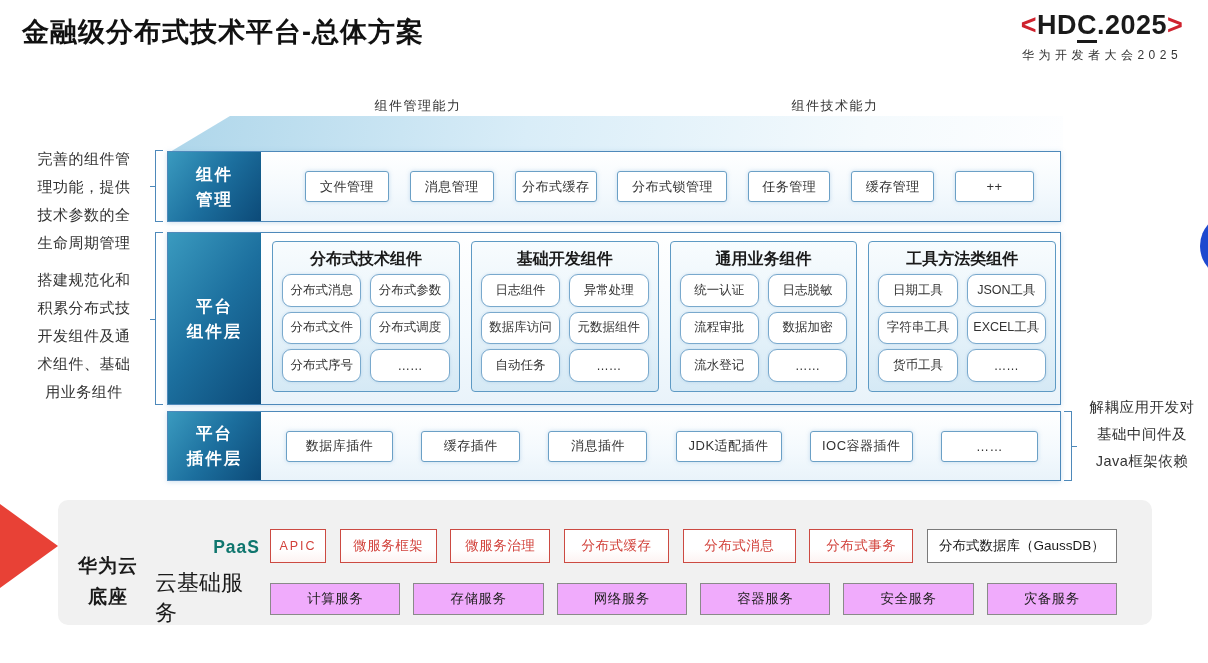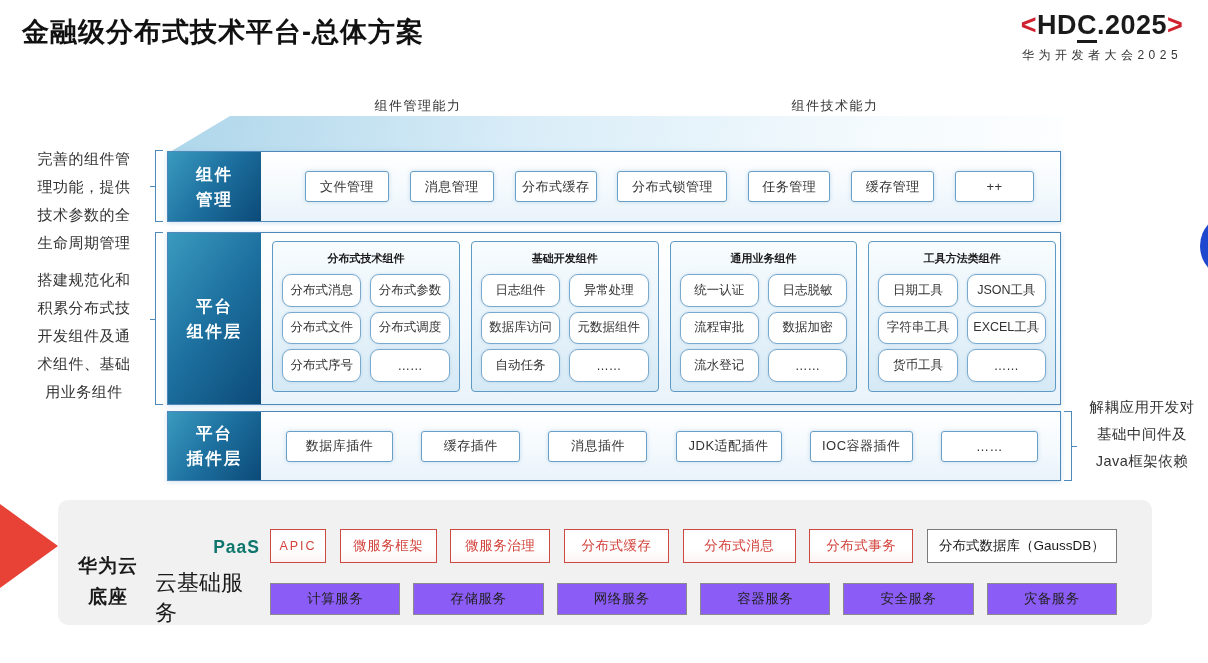--- a/index.html
+++ b/index.html
@@ -35,21 +35,21 @@
   .row-flex { position:absolute; left:93px; right:0; top:0; bottom:0;
     display:flex; align-items:center; justify-content:space-between; }
   .box-sm { height:31px; border:1px solid #6ba0c6; border-radius:3px; background:#fff;
     display:flex; align-items:center; justify-content:center; font-size:13px; color:#333;
     box-shadow:0 0 4px rgba(110,160,205,0.35); letter-spacing:0.5px;margin-left:9px; }
   
   .pc-wrap { position:absolute; left:93px; right:0; top:0; bottom:0; display:flex; gap:11px; padding:8px 4px 12px 11px; }
   .pc-col { flex:1; border:1px solid #5e9ac4; border-radius:4px;
     background:linear-gradient(180deg,#f8fcfe 0%,#e7f3fa 55%,#d5e9f5 100%);
     padding:3px 9px 9px; display:flex; flex-direction:column; }
-  .pc-title { text-align:center; font-size:11px; font-weight:bold; color:#1a1a1a; line-height:27px; margin-bottom:2px; }
+  .pc-title { text-align:center; font-size:16px; font-weight:bold; color:#1a1a1a; line-height:27px; margin-bottom:2px; }
   .pc-grid { display:grid; grid-template-columns:1fr 1fr; gap:5px 9px; flex:1; }
   .box-rd { border:1px solid #79a9cd; border-radius:9px; background:#fff;
     display:flex; align-items:center; justify-content:center; font-size:12.5px; color:#333;
     box-shadow:0 0 3px rgba(110,160,205,0.3); }
   
   .brk { position:absolute; width:8px; border:1px solid #4e89ba; border-right:none; background:transparent; }
   .brk::after { content:""; position:absolute; left:-6px; top:50%; width:6px; height:1px; background:#4e89ba; }
   .brk-r { position:absolute; width:8px; border:1px solid #4e89ba; border-left:none; background:transparent; }
   .brk-r::after { content:""; position:absolute; right:-6px; top:50%; width:6px; height:1px; background:#4e89ba; }
   
@@ -61,21 +61,21 @@
   .hw-label { position:absolute; left:62px; top:550px; width:92px; text-align:center;
     font-size:19px; font-weight:bold; line-height:31px; color:#1a1a1a; letter-spacing:1px; }
   .paas-label { position:absolute; left:190px; top:537px; width:70px; font-size:17.5px; font-weight:bold; color:#0f766e; letter-spacing:1px;text-align:right; }
   .cloud-label { position:absolute; left:155px; top:568px; width:105px; font-size:22px; color:#1a1a1a; }
   .paas-row { position:absolute; left:270px; top:529px; width:847px; height:34px; display:flex; justify-content:space-between; }
   .cloud-row { position:absolute; left:270px; top:583px; width:847px; height:32px; display:flex; gap:13px; }
   .box-red { border:1px solid #cc4a42; color:#d2423b; background:linear-gradient(180deg,#ffffff 60%,#fdf3f2 100%);
     display:flex; align-items:center; justify-content:center; font-size:13.5px; letter-spacing:0.5px; }
   .box-db { border:1px solid #7a7a7a; color:#1a1a1a; background:#fff;
     display:flex; align-items:center; justify-content:center; font-size:13.5px; }
-  .box-gray { flex:1; border:1px solid #8a8a8a; background:#8b5cf6; color:#222;
+  .box-gray { flex:1; border:1px solid #8a8a8a; background:#f0abfc; color:#222;
     display:flex; align-items:center; justify-content:center; font-size:13.5px; letter-spacing:0.5px; }
   
   .blue-circle { position:absolute; left:1200px; top:213px; width:66px; height:66px; border-radius:50%; background:#1e49cf; }
 </style>
 </head>
 <body>
 
 <div class="stage">
 
   <div class="title">金融级分布式技术平台-总体方案</div>

